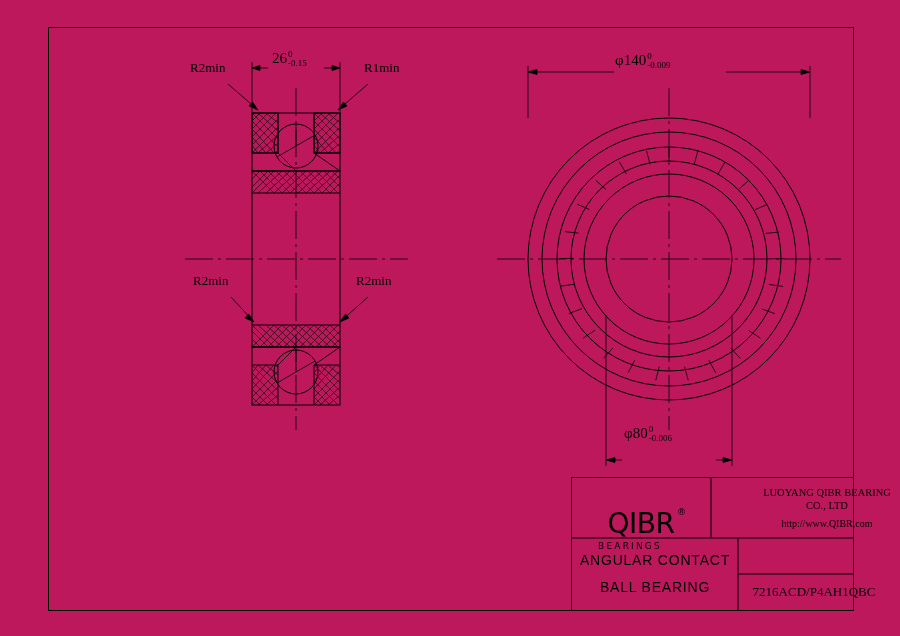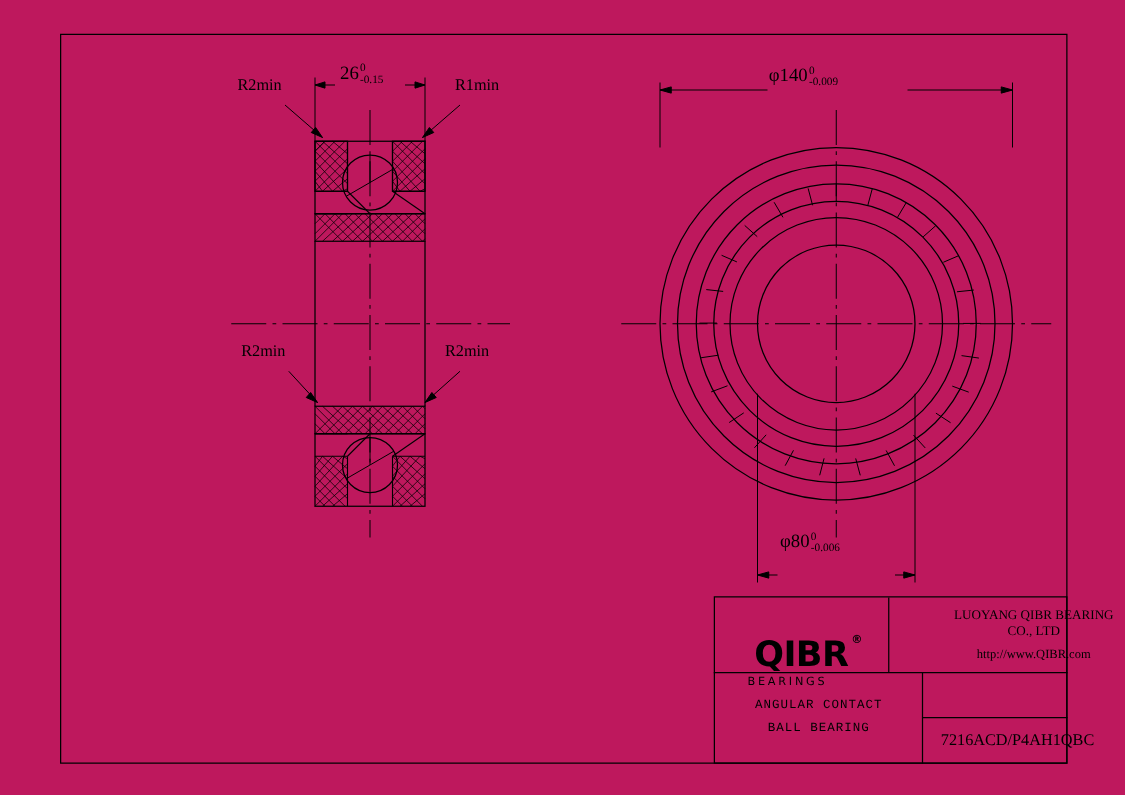--- a/index.html
+++ b/index.html
@@ -80,21 +80,21 @@
     top: 478px;
     width: 138px;
     height: 60px;
     display: flex;
     flex-direction: column;
     align-items: center;
     justify-content: center;
   }
   #logo-text {
     font-family: "DejaVu Sans", sans-serif;
-    font-weight: bold;
+    font-weight: normal;
     font-size: 28px;
     letter-spacing: -0.5px;
     line-height: 1;
     position: relative;
     margin-top: 44px;
   }
   #logo-reg {
     font-family: "DejaVu Sans", sans-serif;
     font-size: 9px;
     position: absolute;
@@ -137,24 +137,24 @@
     left: 572px;
     top: 538px;
     width: 166px;
     height: 72px;
     display: flex;
     flex-direction: column;
     align-items: center;
     justify-content: center;
   }
   #prod-box div {
-    font-size: 10px;
+    font-size: 14px;
     letter-spacing: 0.8px;
     line-height: 1.9;
-    font-family: Liberation Mono, monospace;
+    font-family: Liberation Sans, sans-serif;
   }
   #pn-label-box {
     position: absolute;
     left: 739px;
     top: 538px;
     width: 114px;
     height: 36px;
     display: flex;
     align-items: center;
     justify-content: center;

